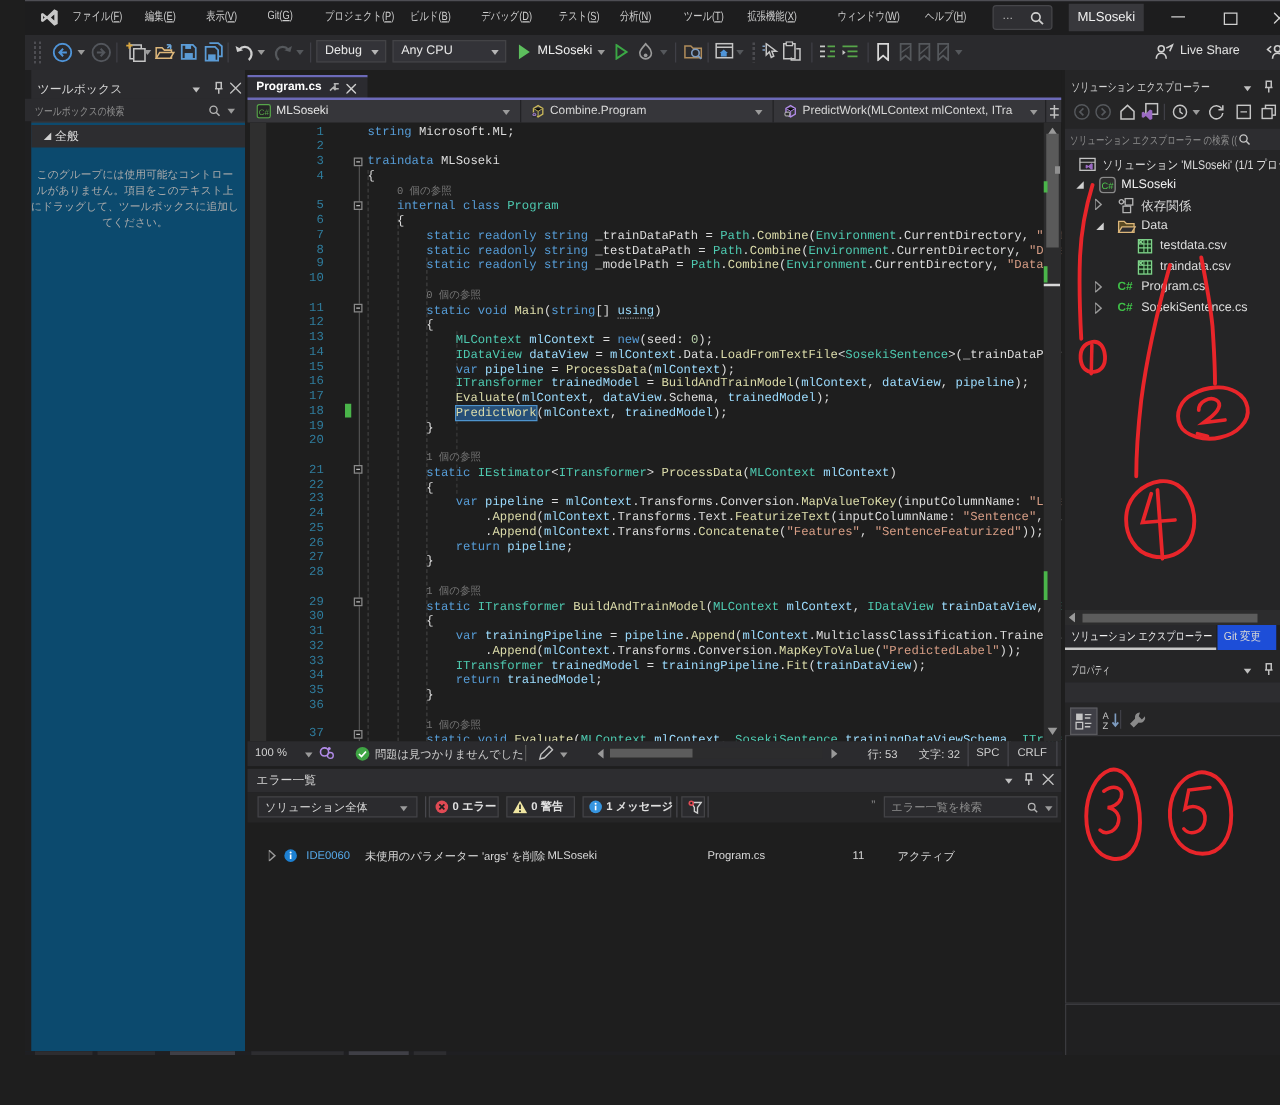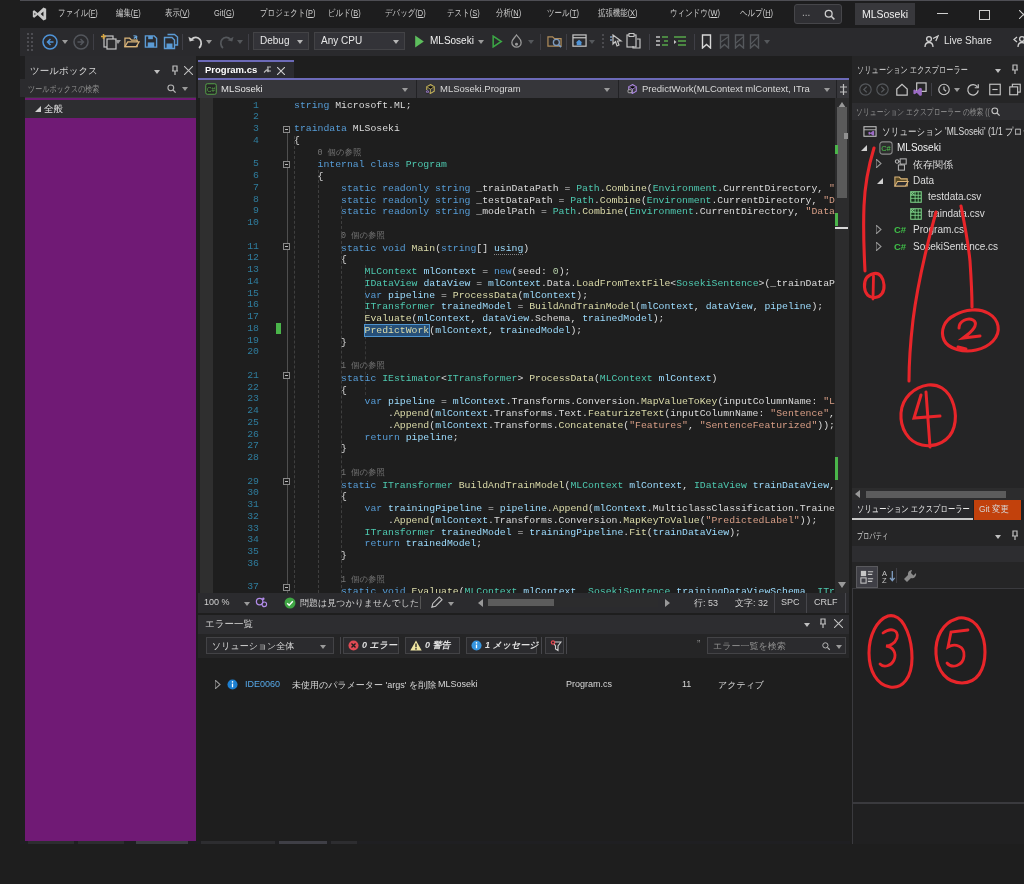--- a/index.html
+++ b/index.html
@@ -21,21 +21,21 @@
 
 .ptitle{font-size:9.5px;color:#d5d5d5;}
 
 .k{color:#569cd6}.t{color:#4ec9b0}.m{color:#dcdcaa}.v{color:#9cdcfe}
 .s{color:#d69d85}.n{color:#b5cea8}.cl{color:#767676;font-size:8.4px}
 .fold{position:absolute;left:85px;width:7px;height:7px;background:#1e1e1e;border:1px solid #888;box-sizing:border-box;}
 .fold:after{content:"";position:absolute;left:1px;top:2px;width:3px;height:1px;background:#bbb;}
 .ebtn{position:absolute;top:3px;height:17px;background:#2b2b2e;border:1px solid #434346;
   box-sizing:border-box;display:flex;align-items:flex-start;padding:1px 4px 0 4px;}
 .ebtn svg{flex-shrink:0;}
-.ebtn b{font-size:9px;color:#e0e0e0;font-weight:bold;line-height:13px;white-space:nowrap;font-style:italic;}
+.ebtn b{font-size:9px;color:#e0e0e0;font-weight:bold;line-height:13px;white-space:nowrap;}
 .ehd{position:absolute;top:3px;font-size:9px;color:#c8c8c8;white-space:nowrap;}
 .esep{position:absolute;top:2px;width:1px;height:13px;background:#3f3f46;}
 .trow{position:absolute;left:0;width:192px;height:16.5px;}
 .tlab{position:absolute;top:2px;font-size:10px;color:#dcdcdc;white-space:nowrap;}
 .btab{position:absolute;top:0;height:17px;background:#2d2d30;color:#c0c0c0;font-size:8.6px;
   text-align:center;line-height:15px;white-space:nowrap;overflow:hidden;box-sizing:border-box;}
 .atab{background:#3f3f46;color:#f0f0f0;border-bottom:2px solid #b9b9b9;}
 </style>
 </head>
 <body>
@@ -188,21 +188,21 @@
       <path d="M2 13c0-3 2-4.5 4-4.5S10 10 10 13" fill="none" stroke="#cfcfcf" stroke-width="1.3"></path>
       <path d="M10 4.5 15 2l-2.2 5" fill="none" stroke="#cfcfcf" stroke-width="1.3"></path>
     </svg>
     <span class="abs" style="left:924px;top:7px;font-size:10px;color:#e2e2e2">Live Share</span>
     <svg class="abs" style="left:993px;top:6px" width="16" height="15" viewBox="0 0 16 15">
       <circle cx="9" cy="5" r="2.4" fill="none" stroke="#cfcfcf" stroke-width="1.3"></circle>
       <path d="M5 13c0-3 2-4.5 4-4.5s4 1.5 4 4.5" fill="none" stroke="#cfcfcf" stroke-width="1.3"></path>
       <path d="M4 3 1 5.5 4 8" fill="none" stroke="#cfcfcf" stroke-width="1.3"></path>
     </svg>
   </div>
-  <div id="toolbox" class="abs" style="left:0;top:56px;width:176px;height:785px;background:#701a75">
+  <div id="toolbox" class="abs" style="left:0;top:56px;width:176px;height:785px;background:#0c4a6e">
     <div class="abs" style="left:0;top:0;width:176px;height:42px;background:#2b2b2e;border-bottom:1px solid #3a3a3e;box-sizing:border-box"></div>
     <div class="abs" style="left:0;top:0;width:5px;height:785px;background:#1f1f20"></div>
     <span class="abs ptitle" style="left:10px;top:9px">ツールボックス</span>
     <span class="dn abs" style="left:134px;top:14px;border-top-color:#c0c0c0"></span>
     <svg class="abs" style="left:150px;top:9px" width="10" height="11" viewBox="0 0 10 11">
       <path d="M3 1h4v5H3zM2 6h6M5 6v4" stroke="#c0c0c0" stroke-width="1.2" fill="none"></path>
     </svg>
     <svg class="abs" style="left:164px;top:10px" width="9" height="9" viewBox="0 0 10 10">
       <path stroke="#c0c0c0" stroke-width="1.2" d="M0 0 10 10 M10 0 0 10"></path>
     </svg>
@@ -213,20 +213,21 @@
         <line x1="10.2" y1="10.2" x2="14" y2="14" stroke="#b5b5b5" stroke-width="1.8"></line>
       </svg>
       <span class="dn abs" style="left:162px;top:8px;border-top-color:#9b9b9b"></span>
     </div>
     <div class="abs" style="left:5px;top:44px;width:171px;height:18px;background:#2d2d30">
       <svg class="abs" style="left:9px;top:5px" width="8" height="8" viewBox="0 0 8 8">
         <path d="M7 1v6H1z" fill="#d0d0d0"></path>
       </svg>
       <span class="abs" style="left:19px;top:3px;font-size:9.5px;color:#e0e0e0">全般</span>
     </div>
+    <div class="abs" style="left:4px;top:77px;width:168px;font-size:8.6px;line-height:13px;color:#ababab;text-align:center;white-space:nowrap">このグループには使用可能なコントロー<br>ルがありません。項目をこのテキスト上<br>にドラッグして、ツールボックスに追加し<br>てください。</div>
   </div>
   <div id="editor" class="abs" style="left:178px;top:56px;width:651px;height:557px;background:#1e1e1e">
     <div class="abs" style="left:0;top:4px;width:96px;height:1.5px;background:#6c6ab8"></div>
     <div class="abs" style="left:0;top:5.5px;width:96px;height:17px;background:#2b2b30">
       <span class="abs" style="left:7px;top:2px;font-size:9.5px;color:#ffffff;font-weight:bold">Program.cs</span>
       <svg class="abs" style="left:64px;top:4px" width="10" height="10" viewBox="0 0 10 10">
         <path d="M5 1h4M6 1v4M6 5h3M2 6.5 4.5 4" stroke="#b5b5b5" stroke-width="1.2" fill="none"></path>
         <path d="M5 2.5 7.5 5 6 6.5 4 4.5z" fill="#b5b5b5"></path>
       </svg>
       <svg class="abs" style="left:79px;top:5px" width="8" height="8" viewBox="0 0 10 10">
@@ -243,21 +244,21 @@
         <text x="8" y="11.5" font-size="8.5" fill="#57a64a" text-anchor="middle" font-family="Liberation Sans">C#</text>
       </svg>
       <span class="abs" style="left:23px;top:3px;font-size:9.5px;color:#e4e4e4">MLSoseki</span>
       <span class="dn abs" style="left:204px;top:8px"></span>
       <svg class="abs" style="left:226px;top:3px" width="13" height="12" viewBox="0 0 16 16">
         <path d="M8 2l5 3v6l-5 3-5-3V5z" fill="none" stroke="#c8b65a" stroke-width="1.4"></path>
         <path d="M3 5l5 3 5-3M8 8v6" stroke="#c8b65a" stroke-width="1"></path>
         <circle cx="4" cy="12" r="3" fill="#2d2d30"></circle>
         <path d="M4 10.2a1.6 1.6 0 0 1 1.6 1.6v.5H2.4v-.5A1.6 1.6 0 0 1 4 10.2z" fill="none" stroke="#b18be8" stroke-width="1"></path>
       </svg>
-      <span class="abs" style="left:242px;top:3px;font-size:9.5px;color:#d8d8d8">MLSoseki.Program</span>
+      <span class="abs" style="left:242px;top:3px;font-size:9.5px;color:#d8d8d8">Combine.Program</span>
       <span class="dn abs" style="left:406px;top:8px"></span>
       <svg class="abs" style="left:428px;top:3px" width="13" height="12" viewBox="0 0 16 16">
         <path d="M8 2l5 3v6l-5 3-5-3V5z" fill="none" stroke="#b18be8" stroke-width="1.4"></path>
         <path d="M3 5l5 3 5-3M8 8v6" stroke="#b18be8" stroke-width="1"></path>
         <rect x="2" y="9" width="5" height="4" rx="1" fill="#2d2d30" stroke="#c8c8c8" stroke-width="1"></rect>
       </svg>
       <span class="abs" style="left:444px;top:3px;font-size:9.5px;color:#d8d8d8;width:180px;overflow:hidden;white-space:nowrap;display:inline-block">PredictWork(MLContext mlContext, ITra</span>
       <span class="dn abs" style="left:626px;top:8px"></span>
       <svg class="abs" style="left:641px;top:4px" width="9" height="11" viewBox="0 0 9 11">
         <path d="M4.5 0v11M1 3h7M1 8h7" stroke="#c0c0c0" stroke-width="1.2"></path>
@@ -616,21 +617,21 @@
         </svg>
       <div class="abs" style="left:14px;top:2.5px;width:140px;height:7px;background:#5c5c5c"></div>
       <svg class="abs" style="left:183px;top:2px" width="5" height="8" viewBox="0 0 5 8">
           <path d="M0 0 5 4 0 8z" fill="#999"></path>
         </svg>
     </div>
     <div class="abs" style="left:0;top:444px;width:192px;height:20px;background:#1f1f22">
       <div class="abs" style="left:0;top:0;width:121px;height:20px;background:#28282b;border-bottom:2px solid #c8c8c8;box-sizing:border-box">
         <span class="abs" style="left:5px;top:3px;font-size:9.3px;color:#f2f2f2;white-space:nowrap;transform:scaleX(0.78);transform-origin:0 0">ソリューション エクスプローラー</span>
       </div>
-      <div class="abs" style="left:122px;top:0;width:47px;height:20px;background:#c2410c">
+      <div class="abs" style="left:122px;top:0;width:47px;height:20px;background:#1d4ed8">
         <span class="abs" style="left:5px;top:3px;font-size:9.3px;color:#d5d5d5;white-space:nowrap;transform:scaleX(0.9);transform-origin:0 0">Git 変更</span>
       </div>
     </div>
     <div class="abs" style="left:0;top:468px;width:192px;height:335px;background:#252526">
       <span class="abs ptitle" style="left:5px;top:6px;transform:scaleX(0.64);transform-origin:0 0">プロパティ</span>
       <span class="dn abs" style="left:143px;top:11px;border-top-color:#c0c0c0"></span>
       <svg class="abs" style="left:158px;top:6px" width="10" height="11" viewBox="0 0 10 11">
         <path d="M3 1h4v5H3zM2 6h6M5 6v4" stroke="#c0c0c0" stroke-width="1.2" fill="none"></path>
       </svg>
       <svg class="abs" style="left:172px;top:7px" width="9" height="9" viewBox="0 0 10 10">

